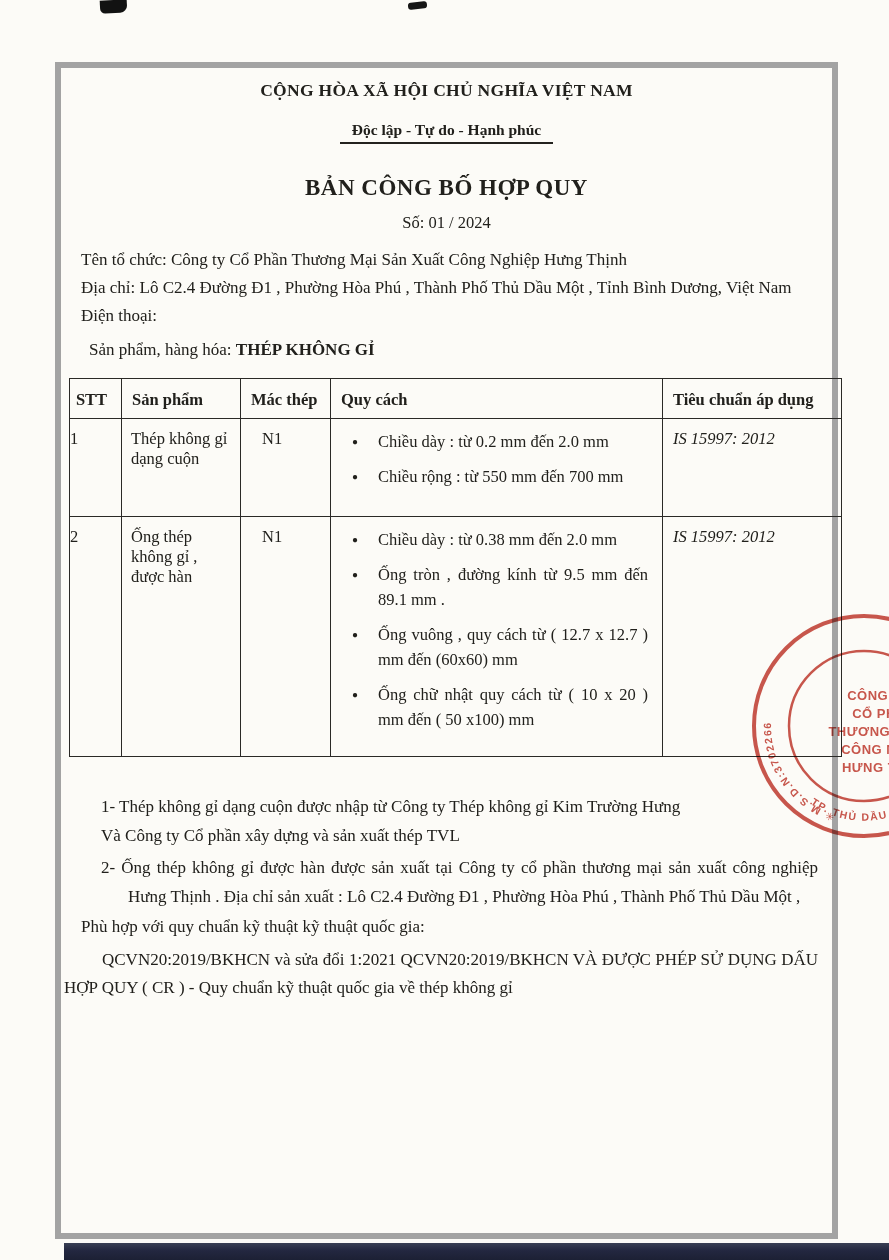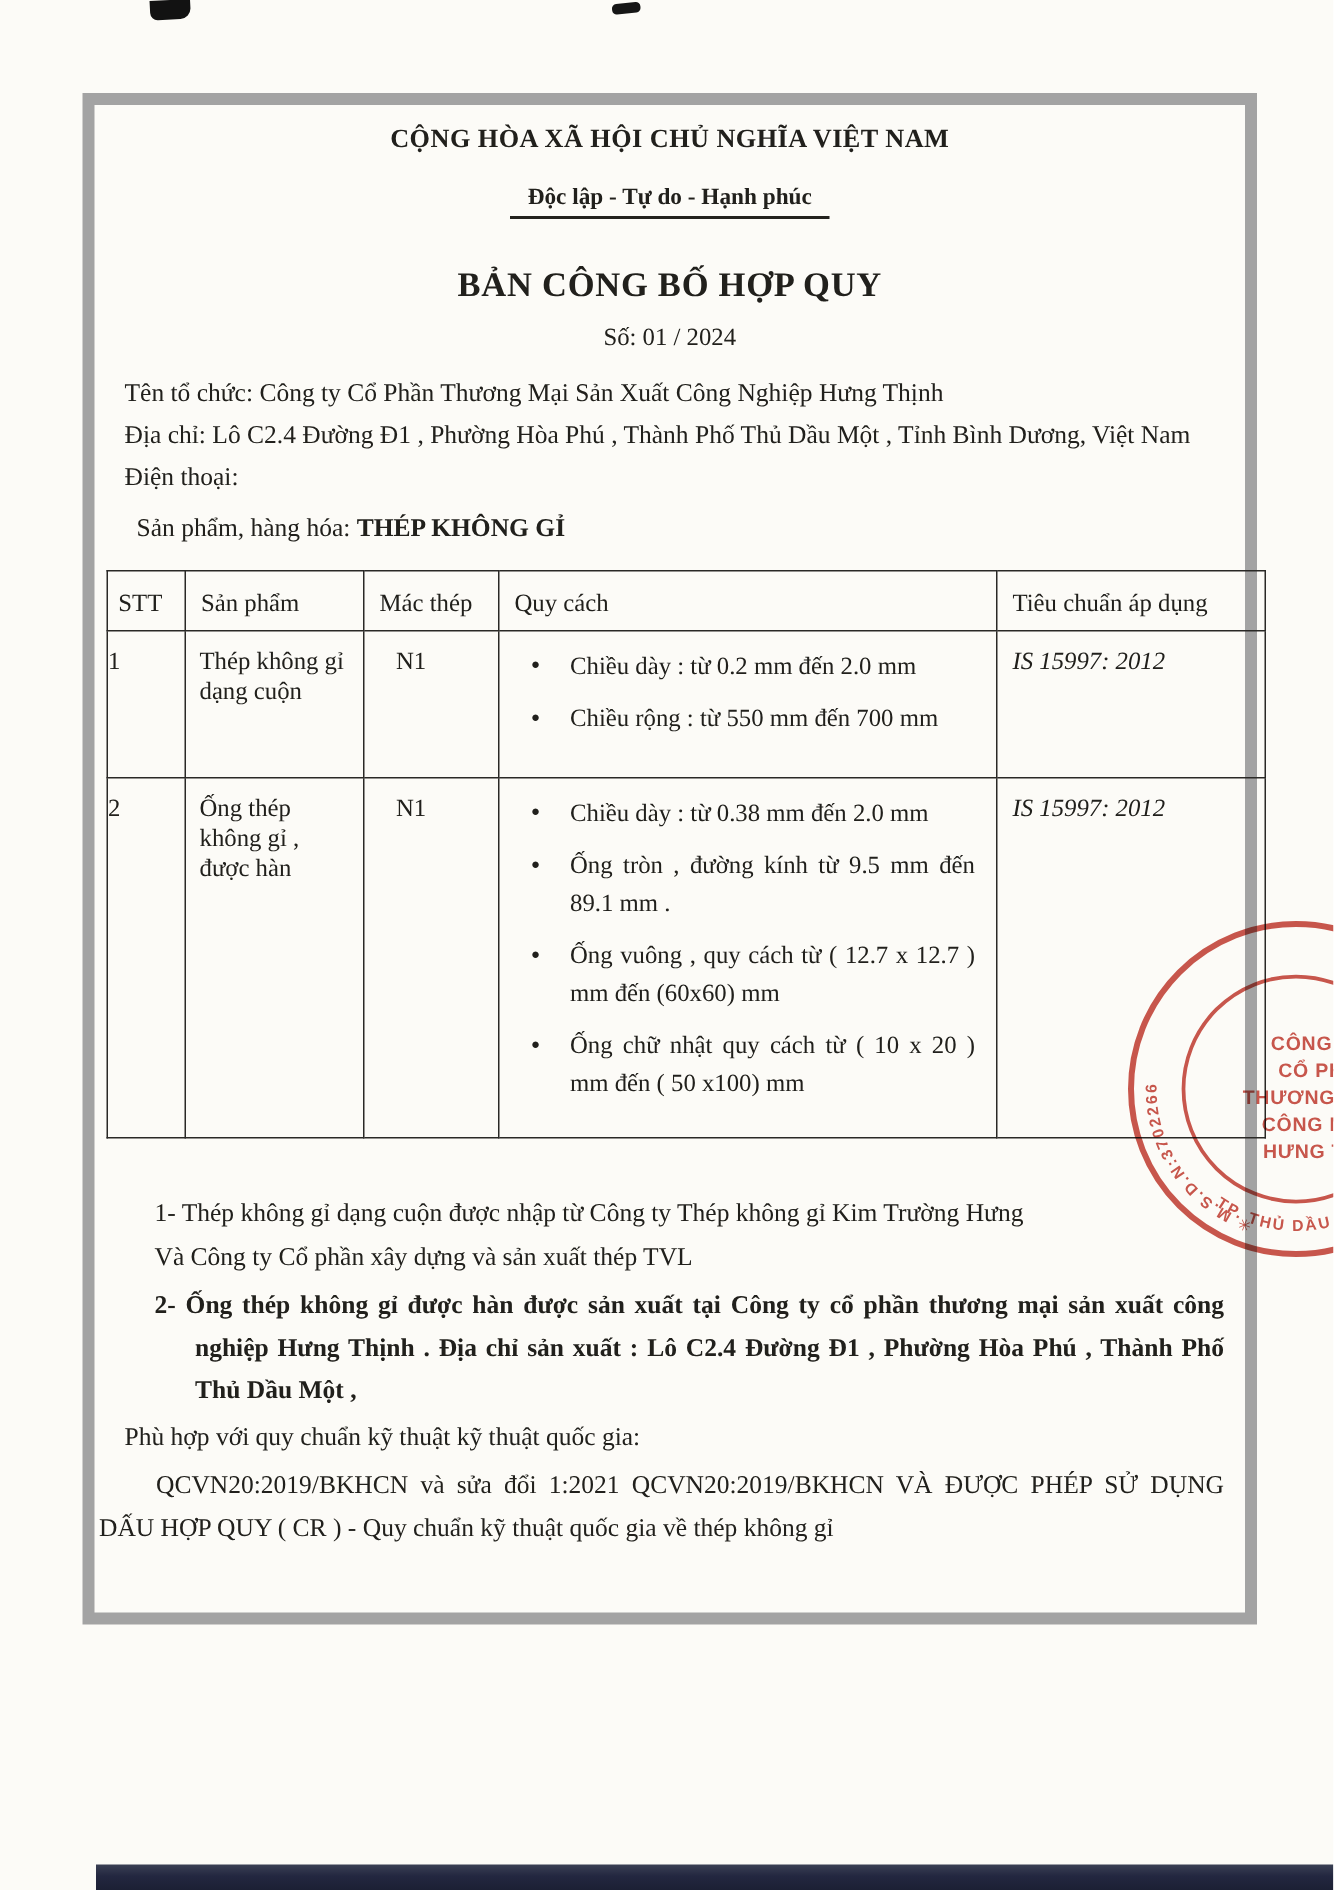--- a/index.html
+++ b/index.html
@@ -12,60 +12,60 @@
   }
   
   .art1 { position:absolute; left:100px; top:0; width:27px; height:13px;
           background:#121212; border-radius:0 0 7px 5px; transform:rotate(-3deg); }
   .art2 { position:absolute; left:408px; top:2px; width:19px; height:7px;
           background:#161616; border-radius:3px; transform:rotate(-6deg); }
   .scan-bar { position:absolute; left:64px; right:0; bottom:0; height:17px;
           background:linear-gradient(180deg,#3a4054 0%,#232740 45%,#1c2034 100%); }
 
   
-  .frame { position:absolute; left:55px; top:62px; width:783px; height:1021px;
-           border:8px solid #a3a3a3; }
+  .frame { position:absolute; left:55px; top:62px; width:783px; height:1177px;
+           border:6px solid #a3a3a3; }
 
   .nat-header { text-align:center; margin-top:12px; font-weight:bold;
                 font-size:17.5px; letter-spacing:.3px; }
   .motto-wrap { text-align:center; margin-top:20px; }
   .motto { display:inline-block; font-weight:bold; font-size:15.5px;
            padding:0 12px 3px 12px; border-bottom:2px solid #23221e; }
   .doc-title { text-align:center; margin-top:29px; font-size:23px;
                font-weight:bold; letter-spacing:.5px; line-height:30px; }
   .doc-number { text-align:center; margin-top:10px; font-size:16.5px; }
 
   .info { margin:13px 26px 0 20px; font-size:17px; line-height:28px; }
   .info p.indent { padding-left:8px; }
   .info p.gap-top { margin-top:6px; }
 
   .spec-table { margin:14px 0 0 8px; width:772px; border-collapse:collapse;
                 table-layout:fixed; font-size:16.5px; }
   .spec-table th, .spec-table td { border:1.6px solid #2a2926;
                 vertical-align:top; text-align:left; }
   .spec-table thead tr { height:40px; }
-  .spec-table th { font-weight:normal; padding:3px 8px 0 10px; vertical-align:middle; }
+  .spec-table th { font-weight:bold; padding:3px 8px 0 10px; vertical-align:middle; }
   .spec-table th.c-stt { text-align:center; padding-left:0; }
   .spec-table tr.row-1 { height:98px; }
   .spec-table tr.row-2 { height:240px; }
   .cell-stt { text-align:center; padding-top:10px; }
   .cell-product { padding:10px 9px 0 9px; text-align:justify; }
   .cell-grade { padding:10px 0 0 21px; }
   .cell-specs { padding:10px 14px 8px 10px; }
   .cell-std { padding:10px 6px 0 10px;font-style:italic; }
   .cell-specs ul { list-style:none; }
   .cell-specs li { position:relative; padding-left:37px; margin-bottom:10px;
                    line-height:25px; text-align:justify; }
   .cell-specs li::before { content:"●"; position:absolute; left:11px; top:0;
                    font-size:10px; }
 
   .notes { margin:36px 14px 0 20px; font-size:17px; line-height:28.5px; }
   .note1 { margin-left:20px; white-space:pre-line; }
   .note2 { margin:4px 0 0 20px; padding-left:27px; text-indent:-27px;
-           text-align:justify;font-weight:bold; }
+           text-align:justify; }
   .province { margin-top:2px; }
   .conform-intro { margin-top:2px; }
   .conform-text { margin:4px 0 0 -17px; text-indent:38px; text-align:justify; }
 
   
   .stamp { position:absolute; left:746px; top:608px; width:236px; height:236px;
            mix-blend-mode:multiply; opacity:.9; }
   .ring-outer { fill:none; stroke-width:4; }
   .ring-inner { fill:none; stroke-width:2.5; }
   .arc-text { font-family:"Liberation Sans","DejaVu Sans",sans-serif;

